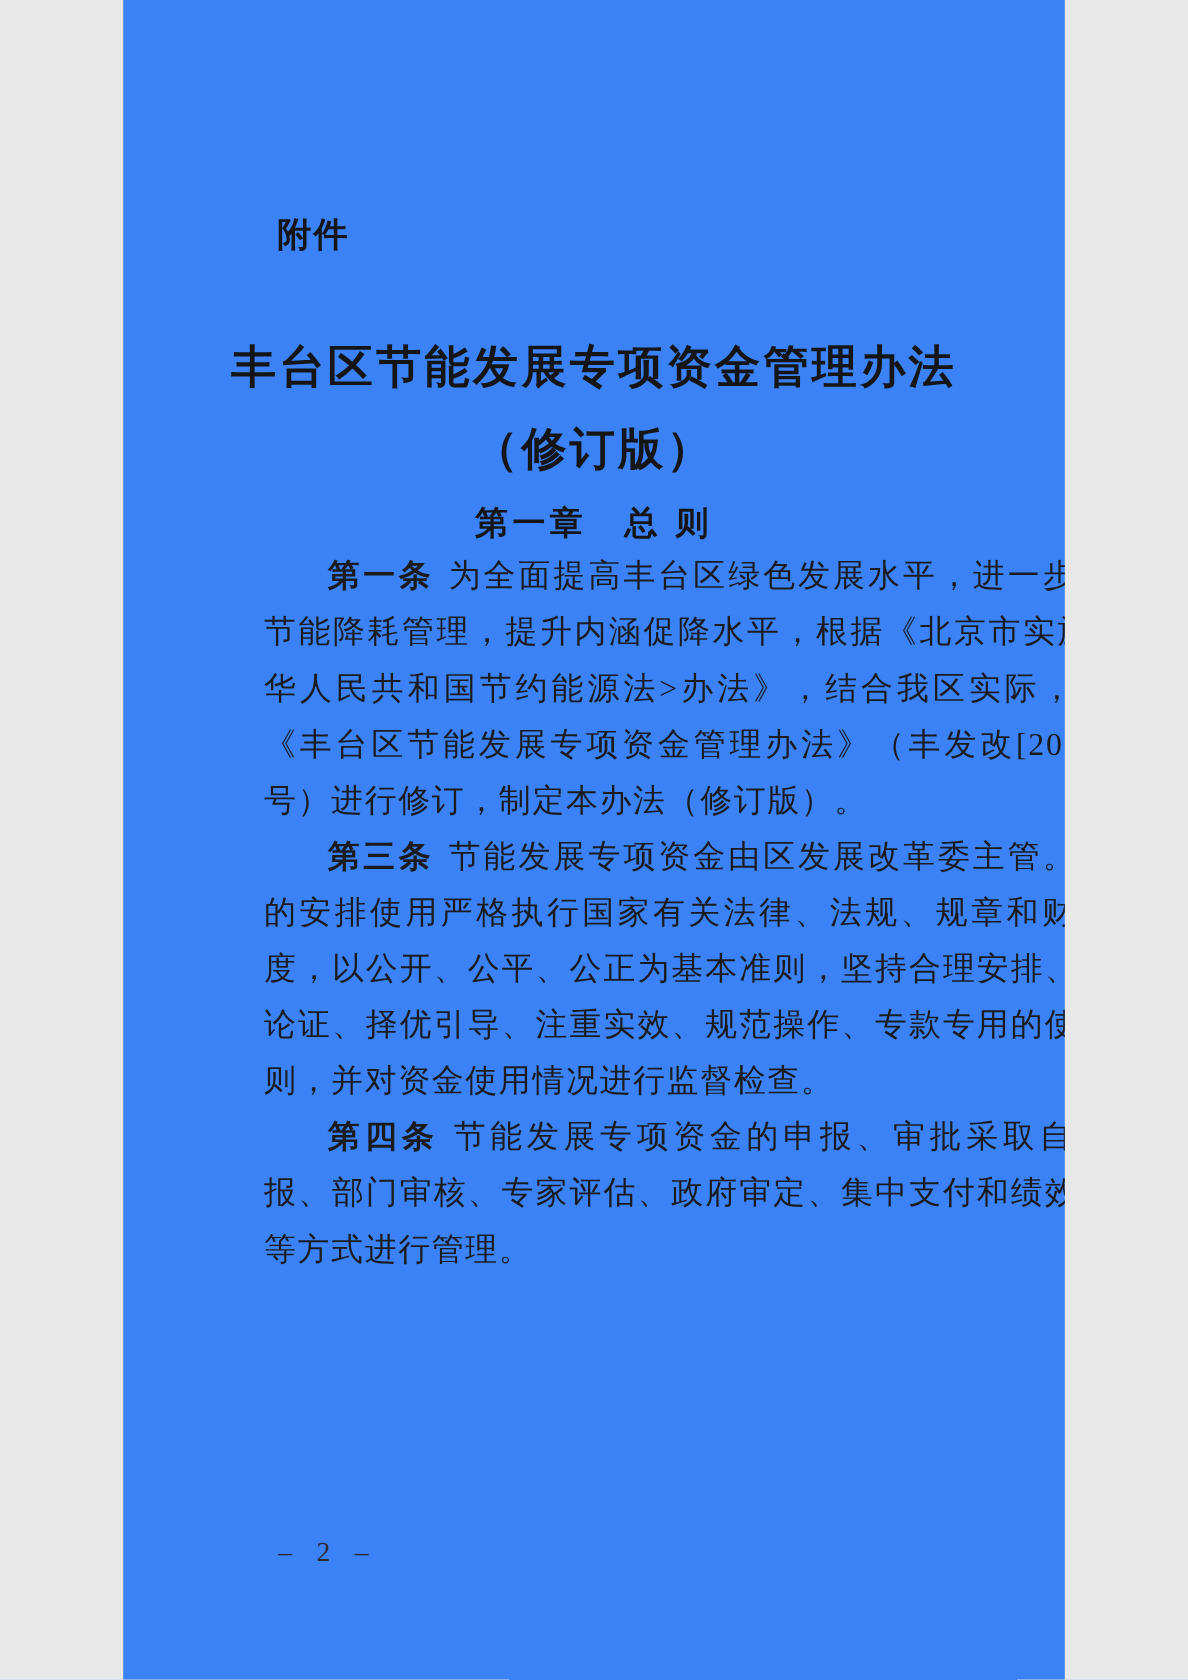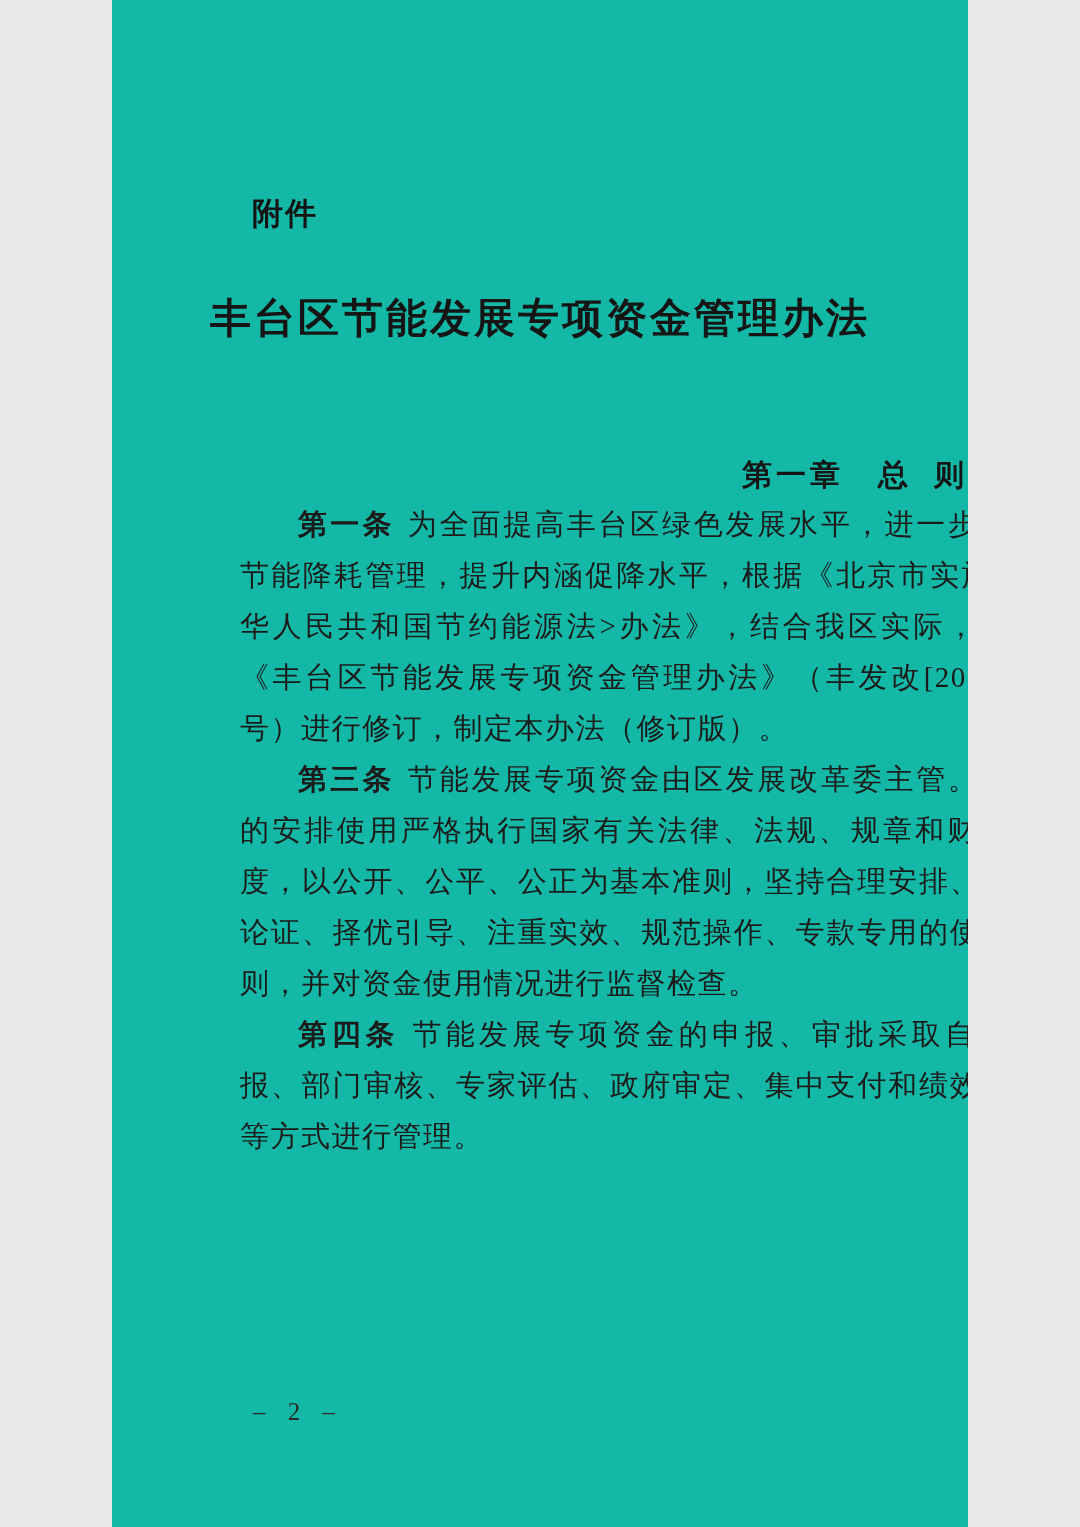--- a/index.html
+++ b/index.html
@@ -5,21 +5,21 @@
   html, body {
     margin: 0;
     padding: 0;
     background: #e8e8e8;
   }
   .page {
     position: relative;
     width: 856px;
     height: 1527px;
     margin: 0 auto;
-    background: #14b8a6;
+    background: #3b82f6;
     color: #151515;
     overflow: hidden;
     font-family: "Liberation Serif", "DejaVu Serif", serif;
   }
   .attachment-label {
     position: absolute;
     left: 140px;
     top: 193px;
     font-family: "Liberation Sans", "DejaVu Sans", sans-serif;
     font-weight: 700;
@@ -32,28 +32,29 @@
     right: 0;
     top: 288px;
     text-align: center;
   }
   .title-line {
     font-family: "Liberation Serif", "DejaVu Serif", serif;
     font-weight: 700;
     font-size: 41px;
     line-height: 60px;
     letter-spacing: 3px;
+    margin-top: 15px;
   }
   .chapter-heading {
     position: absolute;
     left: 0;
     right: 0;
     top: 455px;
-    text-align: right;
-    font-family: Liberation Mono, monospace;
+    text-align: center;
+    font-family: Liberation Sans, sans-serif;
     font-weight: 700;
     font-size: 30px;
     letter-spacing: 4px;
   }
   .body-text {
     position: absolute;
     left: 128px;
     width: 802px;
     top: 499px;
   }
@@ -84,20 +85,21 @@
 </style>
 </head>
 <body>
 
 <div class="page">
 
   <div class="attachment-label">附件</div>
 
   <div class="title-block">
     <div class="title-line">丰台区节能发展专项资金管理办法</div>
+    <div class="title-line">（修订版）</div>
   </div>
 
   <div class="chapter-heading">第一章　总 则</div>
 
   <div class="body-text">
     <p>
       <span class="article-lead">第一条</span><span>为全面提高丰台区绿色发展水平，进一步加强节能降耗管理，提升内涵促降水平，根据《北京市实施&lt;中华人民共和国节约能源法&gt;办法》，结合我区实际，对原《丰台区节能发展专项资金管理办法》（丰发改[2013]82 号）进行修订，制定本办法（修订版）。</span>
     </p>
     <p>
       <span class="article-lead">第三条</span><span>节能发展专项资金由区发展改革委主管。资金的安排使用严格执行国家有关法律、法规、规章和财务制度，以公开、公平、公正为基本准则，坚持合理安排、科学论证、择优引导、注重实效、规范操作、专款专用的使用原则，并对资金使用情况进行监督检查。</span>

